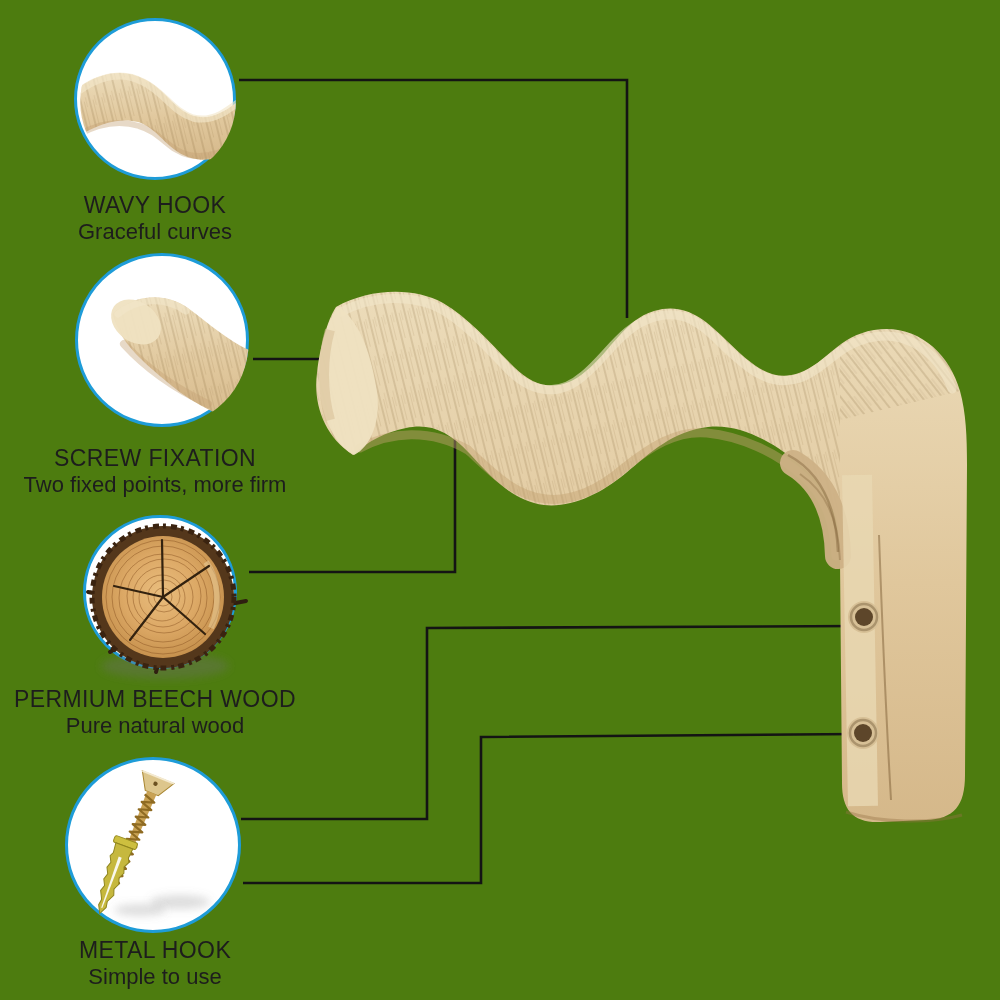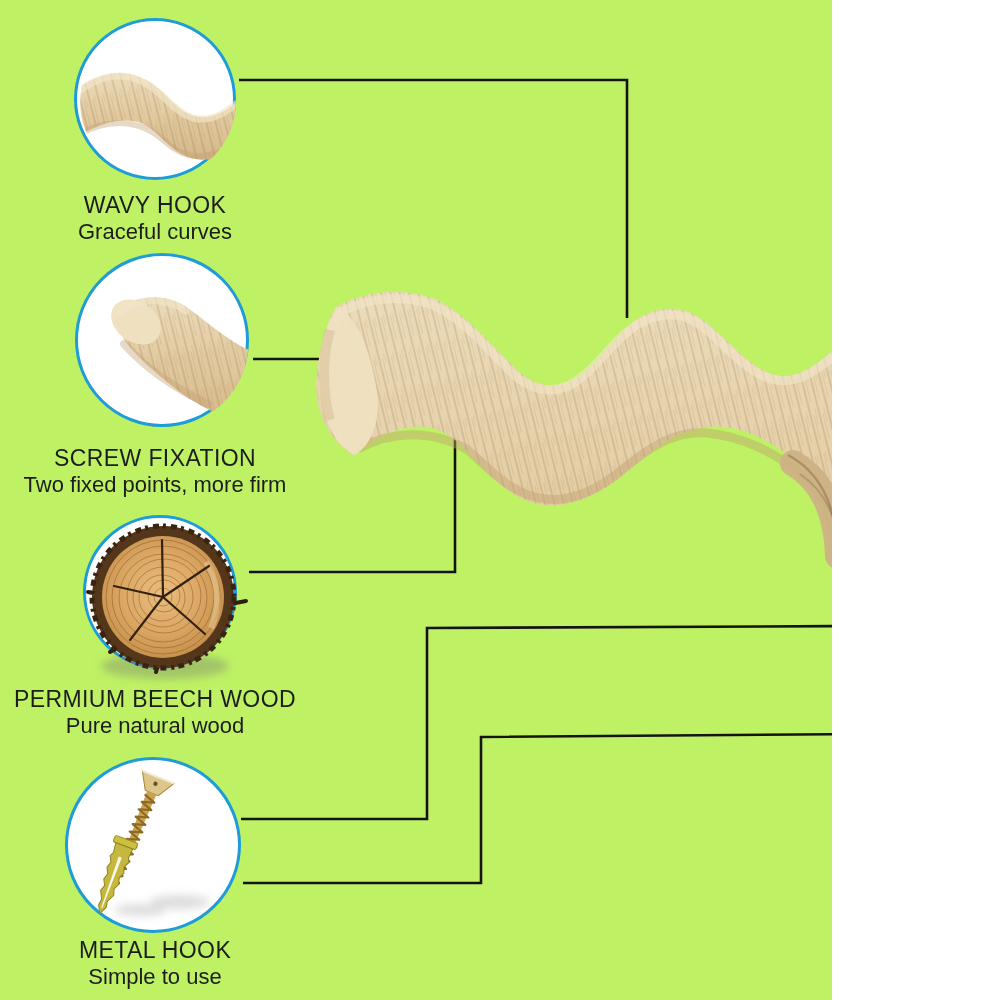--- a/index.html
+++ b/index.html
@@ -1,17 +1,17 @@
 <!DOCTYPE html>
 <html><head>
 <meta charset="utf-8">
 <style>
   html,body{margin:0;padding:0;}
   body{font-family:"Liberation Sans", sans-serif; background:#ffffff;}
-  #canvas{position:relative;width:832px;height:1000px;background:#bef264;overflow:hidden;}
+  #canvas{position:relative;width:1000px;height:1000px;background:#4d7c0f;overflow:hidden;}
   #scene-svg{position:absolute;left:0;top:0;width:1000px;height:1000px;}
   .badge{position:absolute;border-radius:50%;background:#ffffff;border:3px solid #1e9cd8;box-sizing:border-box;}
   .badge svg{position:absolute;left:0;top:0;overflow:visible;}
   .badge svg.clipped{clip-path:circle(48% at 50% 50%);}
   .caption{position:absolute;width:360px;text-align:center;color:#1d1d1d;}
   .caption .t1{font-size:23px;line-height:27px;letter-spacing:0.4px;font-weight:400;}
   .caption .t2{font-size:22px;line-height:26px;font-weight:400;}
 </style>
 </head>
 <body>

